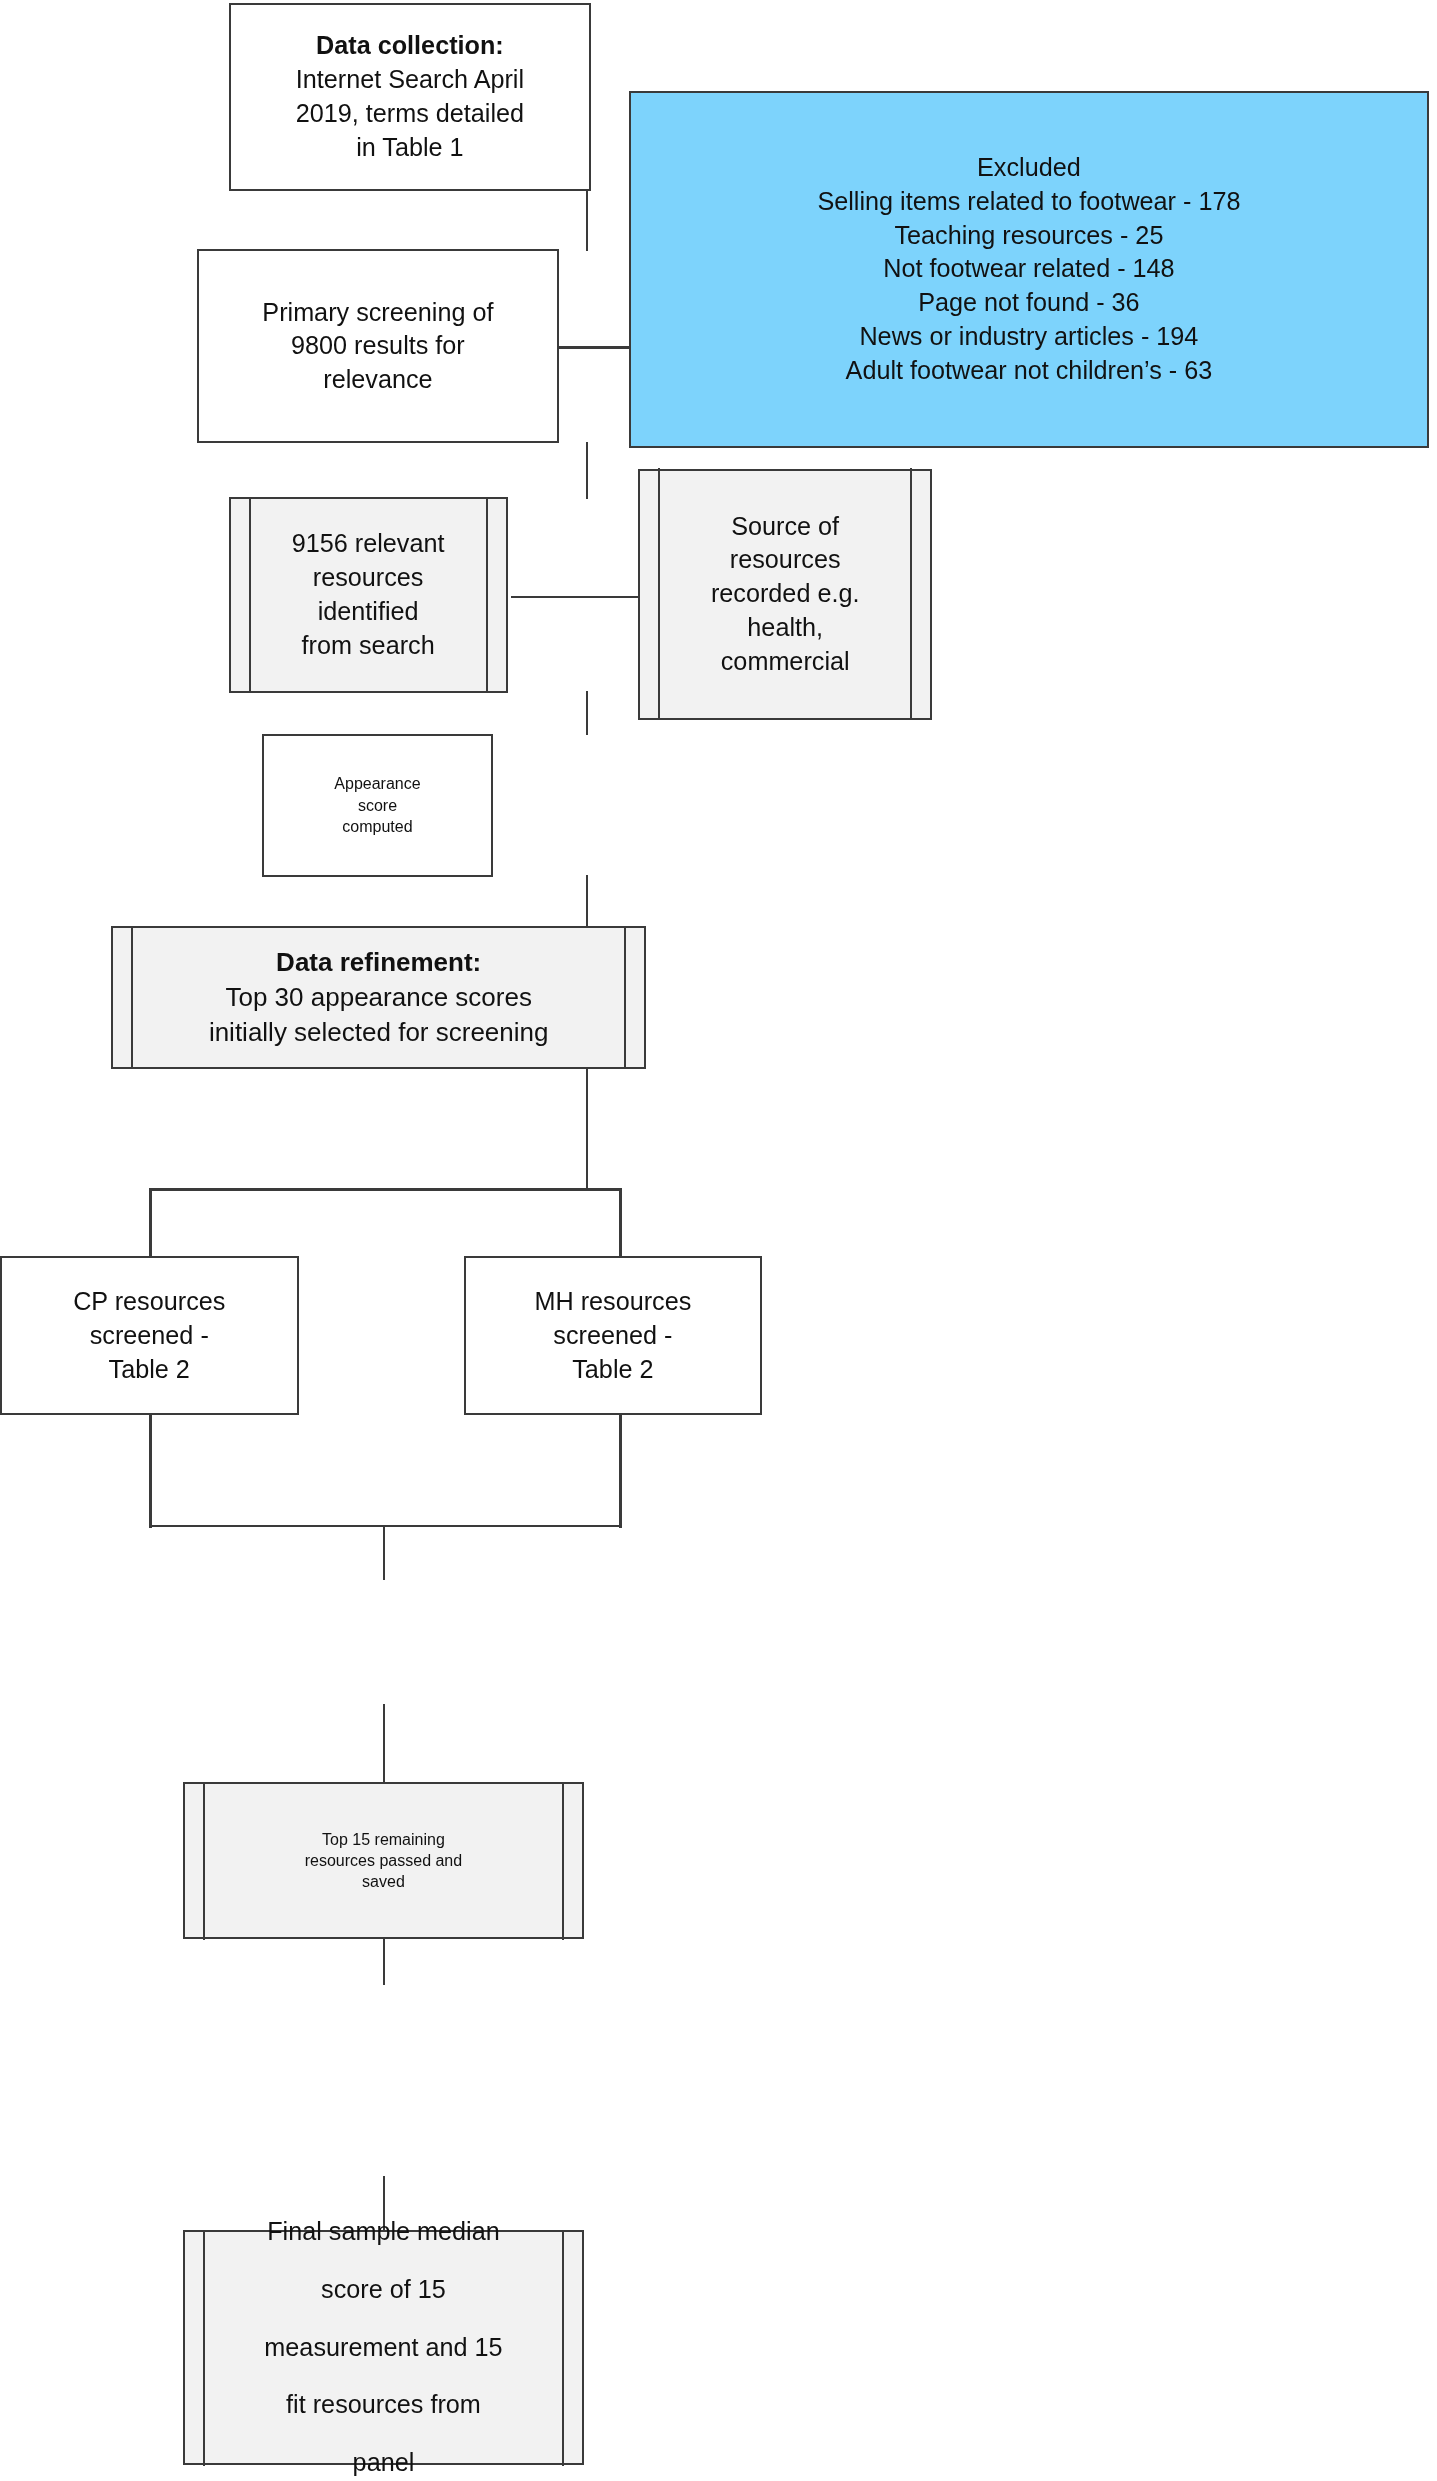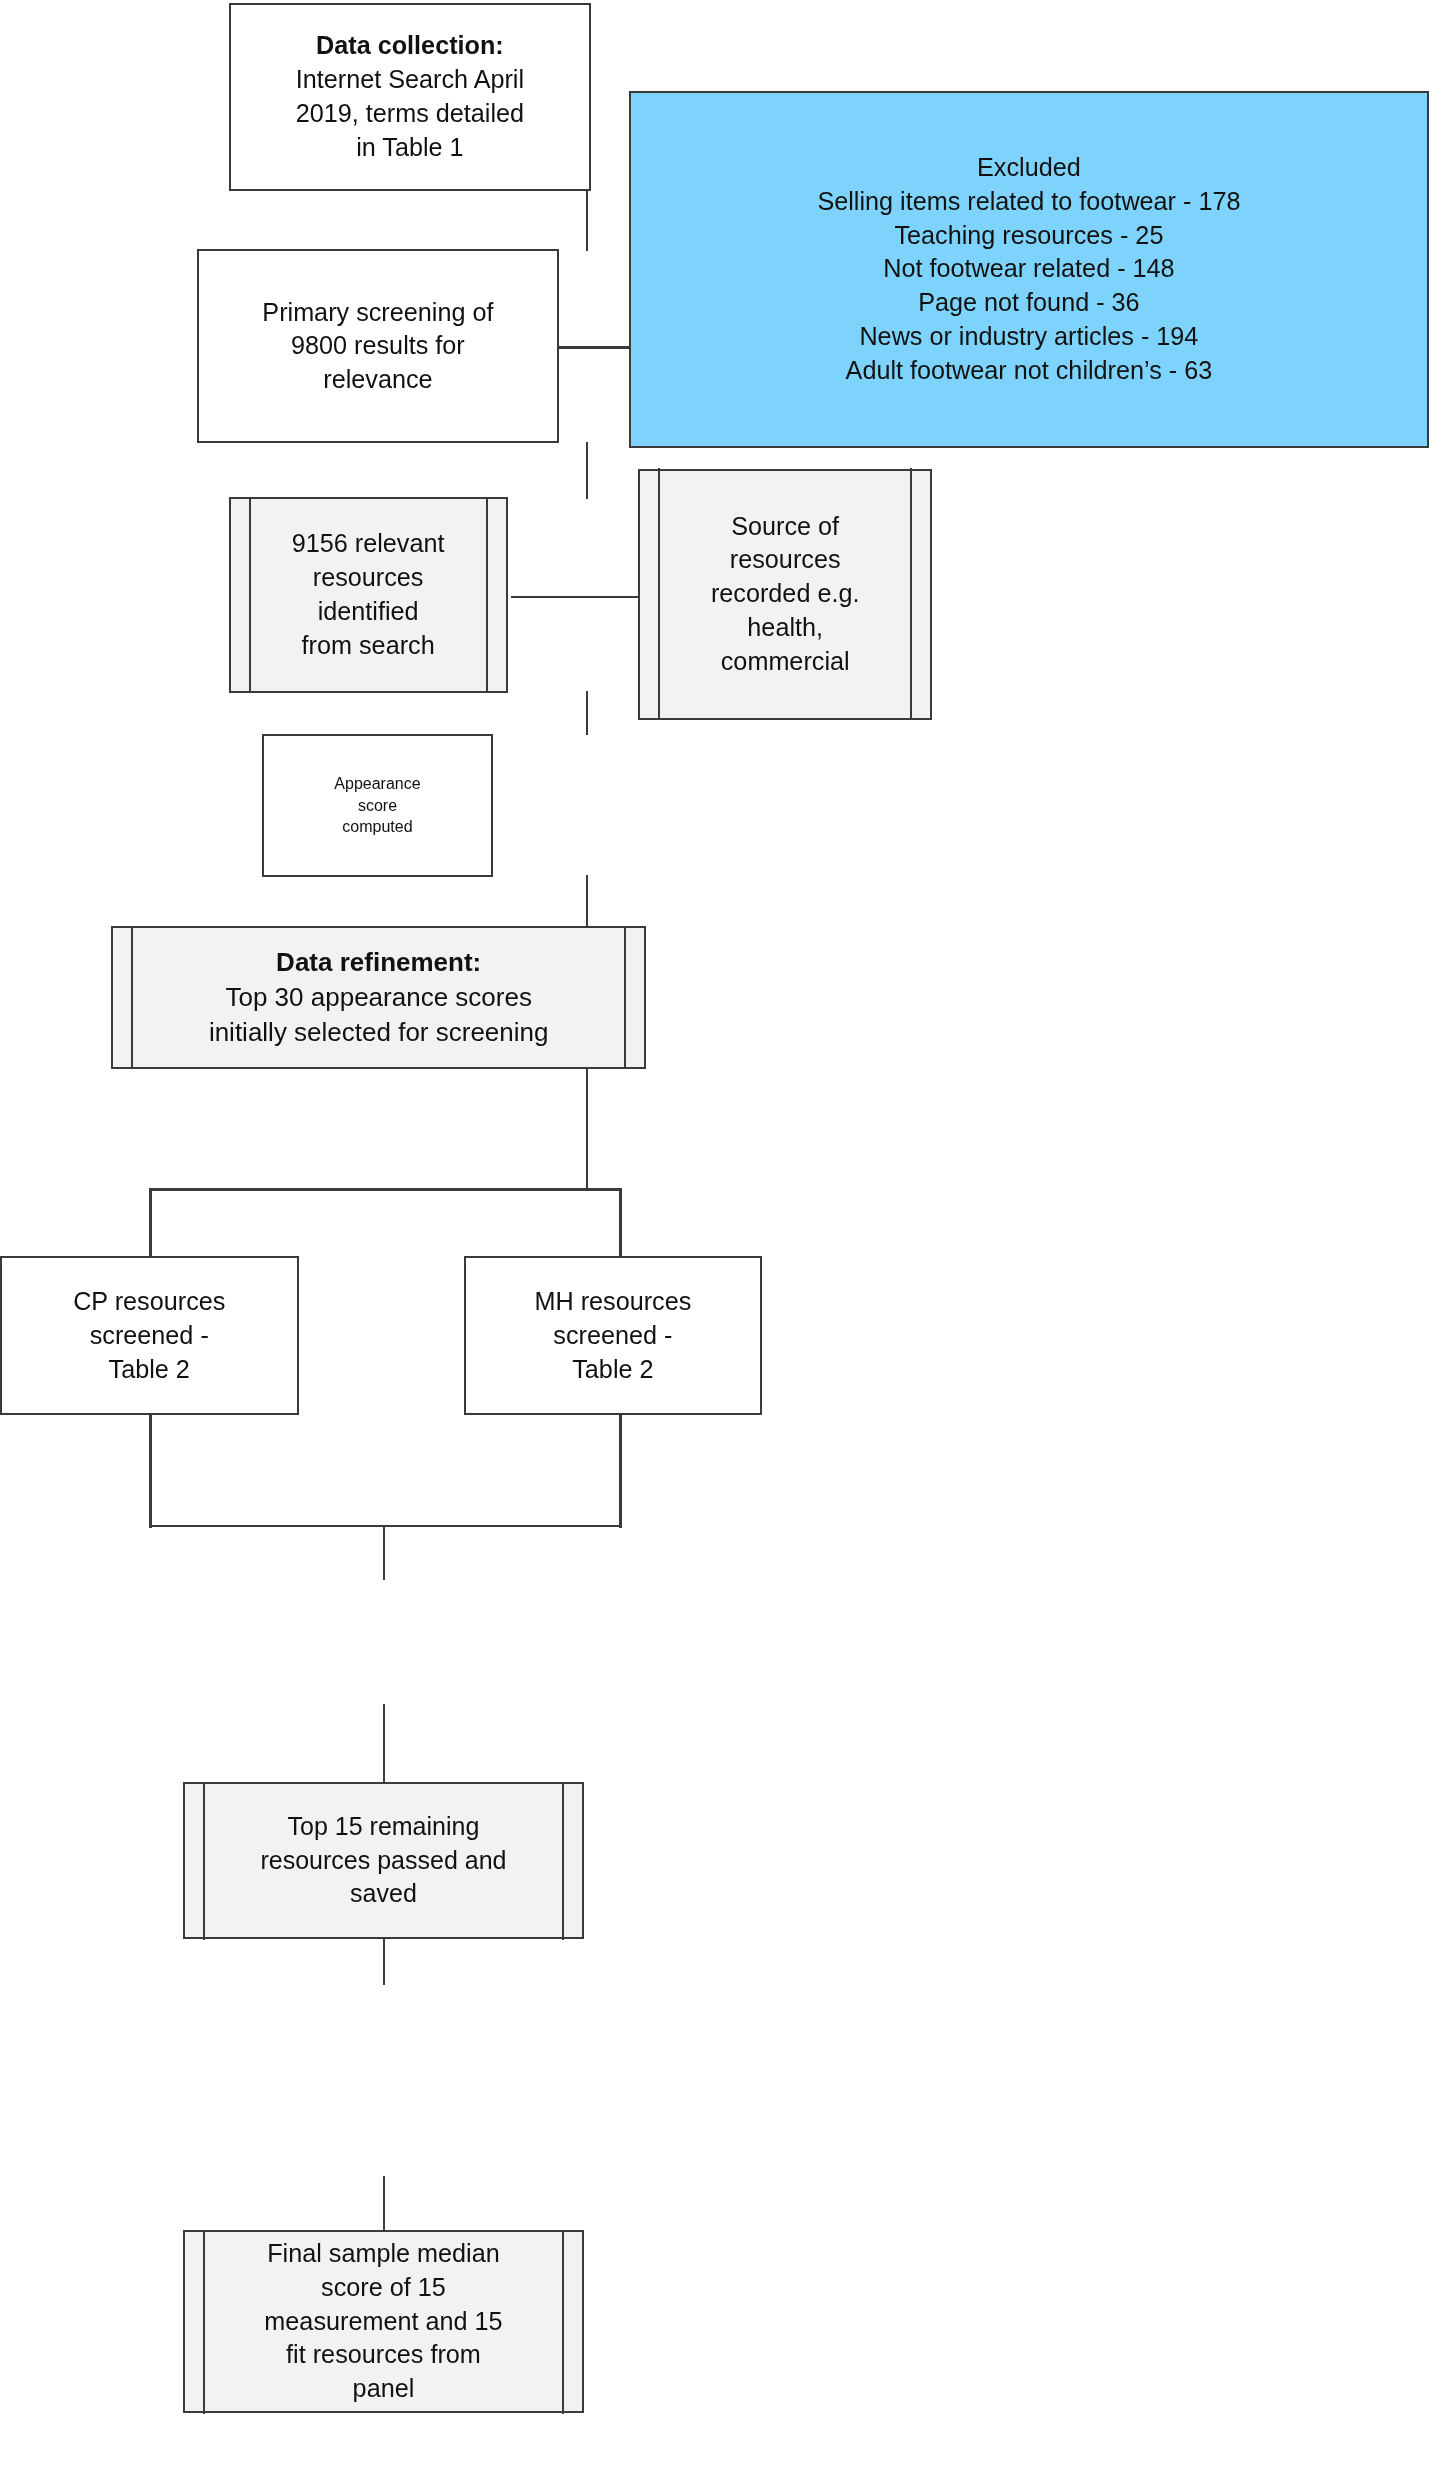--- a/index.html
+++ b/index.html
@@ -158,28 +158,28 @@
     <span class="ln">Table 2</span>
   </div>
 
   <div class="node" style="left: 463.651px; top: 1256.38px; width: 298.515px; height: 158.835px; font-size: 25.2187px;">
     <span class="ln">MH resources</span>
     <span class="ln">screened -</span>
     <span class="ln">Table 2</span>
   </div>
 
 
-  <div class="node proc" style="left: 182.602px; top: 1782.13px; width: 401.725px; height: 157.246px; font-size: 25px;">
+  <div class="node proc" style="left: 182.602px; top: 1782.13px; width: 401.725px; height: 157.246px; font-size: 16px;">
     <span class="ln">Top 15 remaining</span>
     <span class="ln">resources passed and</span>
     <span class="ln">saved</span>
   </div>
 
 
-  <div class="node proc" style="left: 182.602px; top: 2230.04px; width: 401.725px; height: 183px; font-size: 25.2187px;">
+  <div class="node proc" style="left: 182.602px; top: 2230.04px; width: 401.725px; height: 235px; font-size: 25.2187px; gap: 24px;">
     <span class="ln">Final sample median</span>
     <span class="ln">score of 15</span>
     <span class="ln">measurement and 15</span>
     <span class="ln">fit resources from</span>
     <span class="ln">panel</span>
   </div>
 
 </div>
 
 </body></html>

